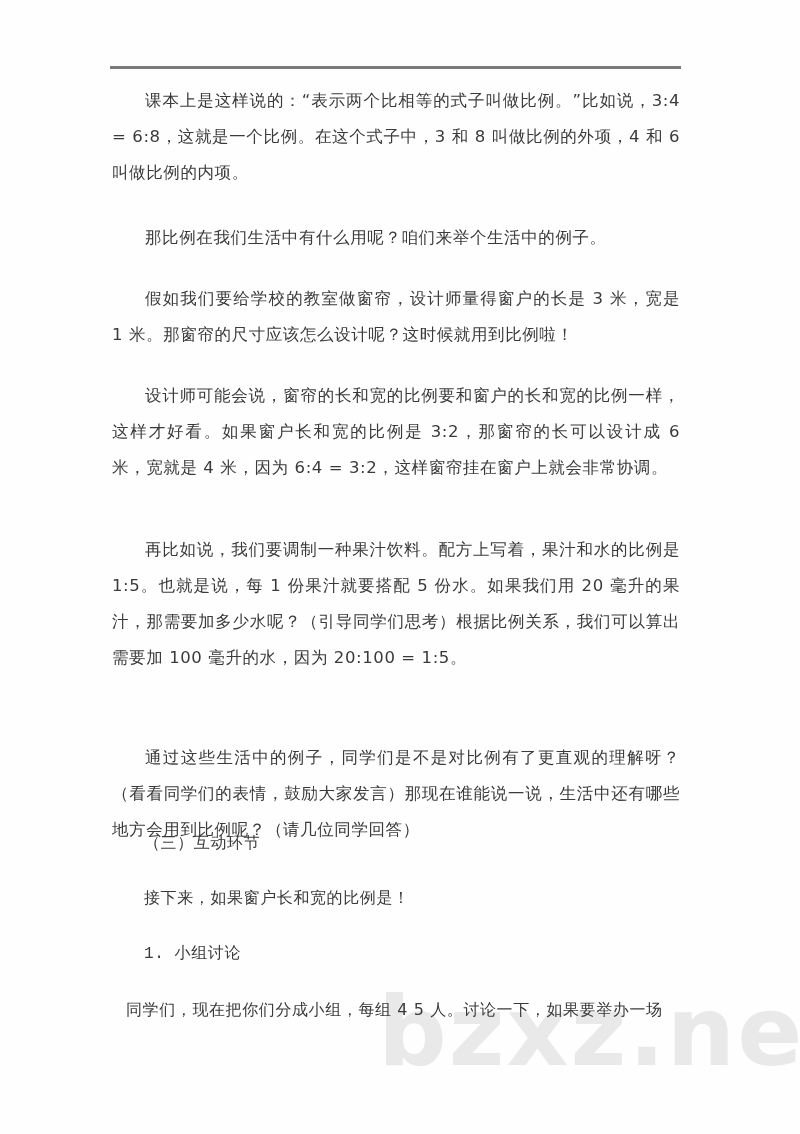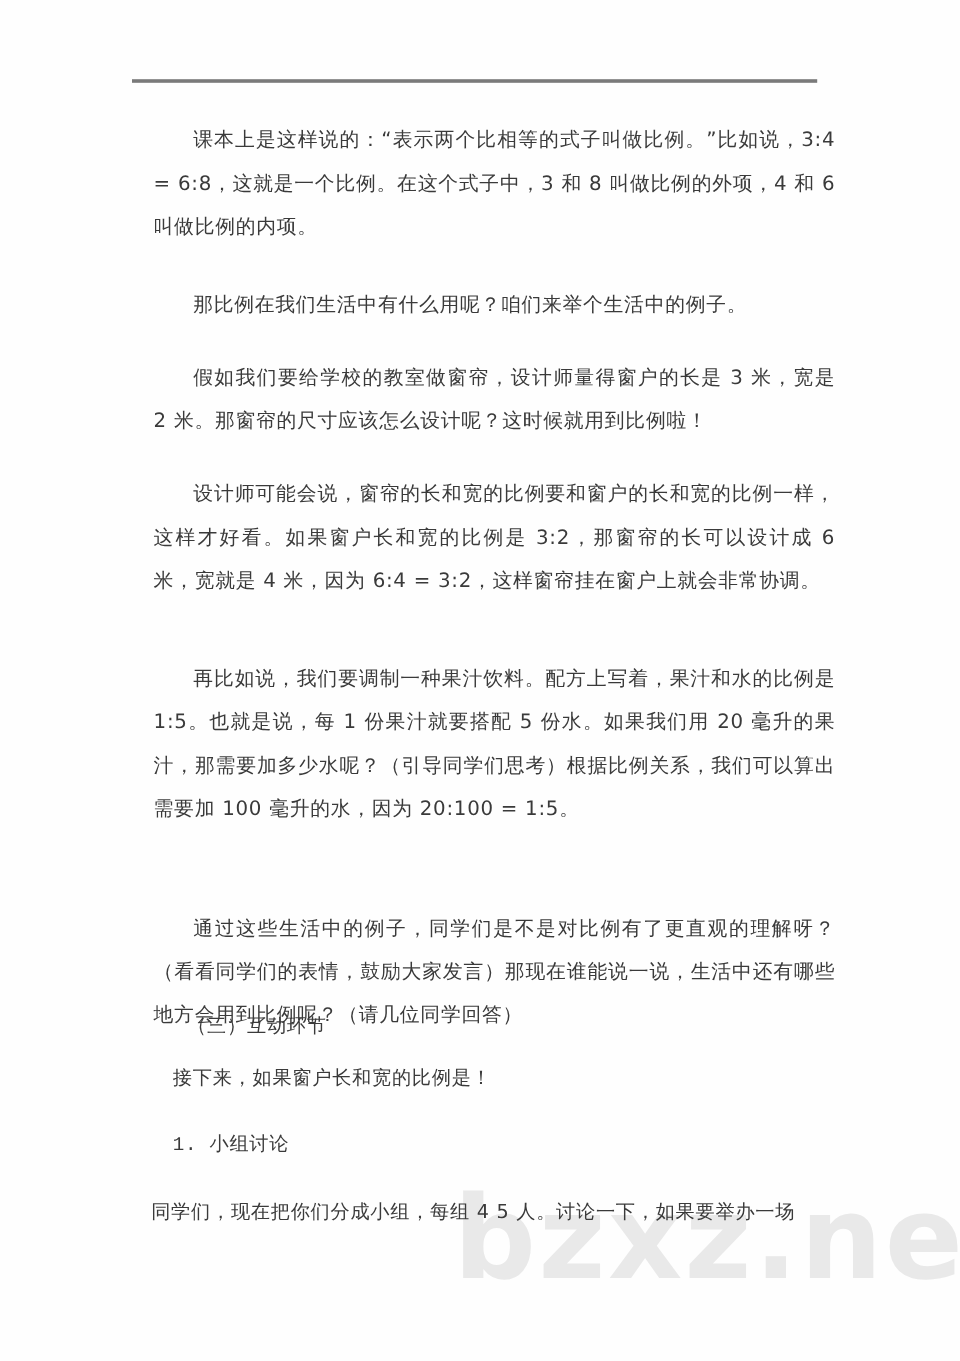--- a/index.html
+++ b/index.html
@@ -32,32 +32,32 @@
   }
   .para {
     position: absolute;
     left: 112px;
     width: 568px;
     font-size: 16.5px;
     line-height: 36px;
     letter-spacing: 0.6px;
     text-align: justify;
     text-justify: inter-character;
-    margin: 16px;
+    margin: 0;
     color: #3a3a3a;
   }
   .para.indent { text-indent: 33px; }
   .heading-sub {
     position: absolute;
     left: 144px;
     font-size: 16px;
     line-height: 30px;
     letter-spacing: 0.6px;
     color: #3a3a3a;
-    margin: 12px;
+    margin: 0;
   }
   .plain {
     position: absolute;
     left: 144px;
     font-size: 16px;
     line-height: 30px;
     letter-spacing: 0.6px;
     color: #3a3a3a;
     margin: 0;
   }
@@ -82,21 +82,21 @@
 <div class="page">
   <div class="header-rule"></div>
 
   <div class="watermark">bzxz.net</div>
 
   <div class="text-layer">
     <p class="para indent" style="top:83px;">课本上是这样说的：“表示两个比相等的式子叫做比例。”比如说，3:4 = 6:8，这就是一个比例。在这个式子中，3 和 8 叫做比例的外项，4 和 6 叫做比例的内项。</p>
 
     <p class="para indent" style="top:220px;">那比例在我们生活中有什么用呢？咱们来举个生活中的例子。</p>
 
-    <p class="para indent" style="top:281px;">假如我们要给学校的教室做窗帘，设计师量得窗户的长是 3 米，宽是 2 米。那窗帘的尺寸应该怎么设计呢？这时候就用到比例啦！</p>
+    <p class="para indent" style="top:281px;">假如我们要给学校的教室做窗帘，设计师量得窗户的长是 3 米，宽是 1 米。那窗帘的尺寸应该怎么设计呢？这时候就用到比例啦！</p>
 
     <p class="para indent" style="top:378px;">设计师可能会说，窗帘的长和宽的比例要和窗户的长和宽的比例一样，这样才好看。如果窗户长和宽的比例是 3:2，那窗帘的长可以设计成 6 米，宽就是 4 米，因为 6:4 = 3:2，这样窗帘挂在窗户上就会非常协调。</p>
 
     <p class="para indent" style="top:532px;">再比如说，我们要调制一种果汁饮料。配方上写着，果汁和水的比例是 1:5。也就是说，每 1 份果汁就要搭配 5 份水。如果我们用 20 毫升的果汁，那需要加多少水呢？（引导同学们思考）根据比例关系，我们可以算出需要加 100 毫升的水，因为 20:100 = 1:5。</p>
 
     <p class="para indent" style="top:740px;">通过这些生活中的例子，同学们是不是对比例有了更直观的理解呀？（看看同学们的表情，鼓励大家发言）那现在谁能说一说，生活中还有哪些地方会用到比例呢？（请几位同学回答）</p>
 
     <p class="heading-sub" style="top:828px; left:144px;">（三）互动环节</p>
 
     <p class="plain" style="top:883px; left:144px;">接下来，如果窗户长和宽的比例是！</p>

